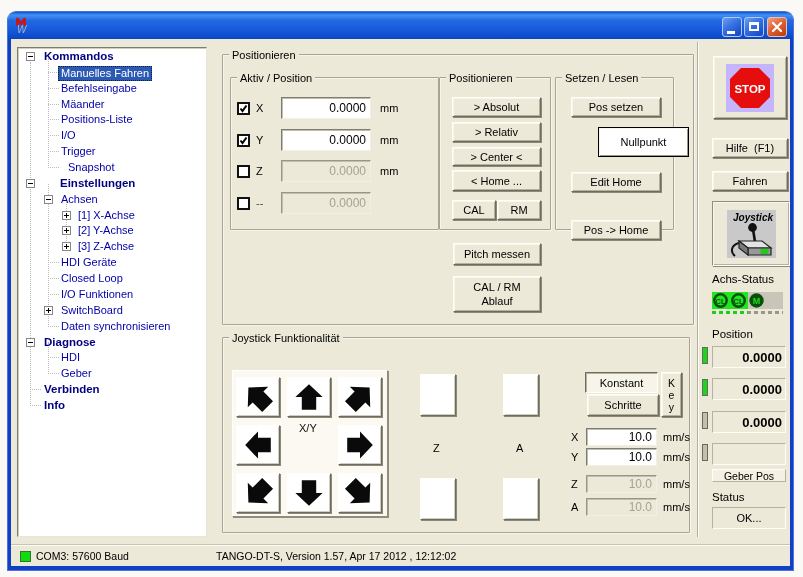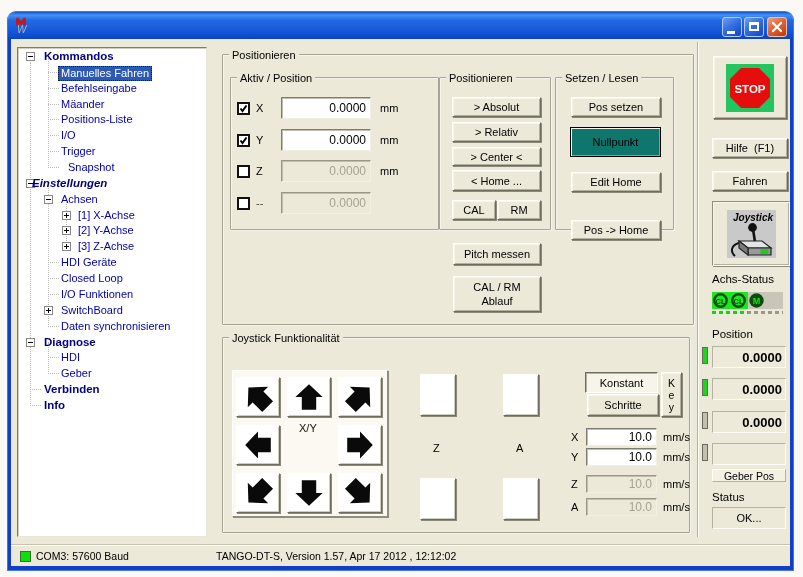--- a/index.html
+++ b/index.html
@@ -82,21 +82,21 @@
 <div class="trow" style="left:43px;top:64px;">Positions-Liste</div>
 <div class="doth" style="left:30px;top:87px;width:11px;"></div>
 <div class="trow" style="left:43px;top:80px;">I/O</div>
 <div class="doth" style="left:30px;top:103px;width:11px;"></div>
 <div class="trow" style="left:43px;top:96px;">Trigger</div>
 <div class="doth" style="left:30px;top:119px;width:11px;"></div>
 <div class="trow" style="left:50px;top:112px;">Snapshot</div>
 <div class="exp" style="left:8px;top:131px;">
           <span class="h"></span>
         </div>
-<div class="trow b" style="left:14px;top:128px;font-style:italic;">Einstellungen</div>
+<div class="trow b" style="left:42px;top:128px;">Einstellungen</div>
 <div class="exp" style="left:26px;top:147px;">
           <span class="h"></span>
         </div>
 <div class="trow" style="left:43px;top:144px;">Achsen</div>
 <div class="exp" style="left:44px;top:163px;">
           <span class="h"></span>
           <span class="v"></span>
         </div>
 <div class="trow" style="left:60px;top:160px;">[1] X-Achse</div>
 <div class="exp" style="left:44px;top:178px;">
@@ -170,21 +170,21 @@
 <div class="btn" style="left:441px;top:58px;width:89px;height:20px;">&gt; Absolut</div>
 <div class="btn" style="left:441px;top:83px;width:89px;height:20px;">&gt; Relativ</div>
 <div class="btn" style="left:441px;top:108px;width:89px;height:19px;">&gt; Center &lt;</div>
 <div class="btn" style="left:441px;top:131px;width:89px;height:21px;">&lt; Home ...</div>
 <div class="btn" style="left:441px;top:161px;width:44px;height:20px;">CAL</div>
 <div class="btn" style="left:486px;top:161px;width:44px;height:20px;">RM</div>
 <div class="grp" style="left:544px;top:38px;width:119px;height:153px;">
         <span class="glab">Setzen / Lesen</span>
       </div>
 <div class="btn" style="left:560px;top:58px;width:90px;height:20px;">Pos setzen</div>
-<div style="position:absolute;left:559px;top:88px;width:91px;height:30px;border:1px solid #000;background:#0f766e;box-shadow:inset 1px 1px 0 #f8f6ea,inset -1px -1px 0 #9a9889;display:flex;align-items:center;justify-content:center;font-size:11px;">Nullpunkt</div>
+<div style="position:absolute;left:587px;top:88px;width:91px;height:30px;border:1px solid #000;background:#ffffff;box-shadow:inset 1px 1px 0 #f8f6ea,inset -1px -1px 0 #9a9889;display:flex;align-items:center;justify-content:center;font-size:11px;">Nullpunkt</div>
 <div class="btn" style="left:560px;top:133px;width:90px;height:20px;">Edit Home</div>
 <div class="btn" style="left:560px;top:165px;width:90px;height:20px;margin-top:16px;">Pos -&gt; Home</div>
 <div class="btn" style="left:442px;top:204px;width:88px;height:22px;">Pitch messen</div>
 <div class="btn" style="left:442px;top:237px;width:88px;height:36px;line-height:14px;text-align:center;">CAL / RM<br>Ablauf</div>
 <div class="grp" style="left:211px;top:298px;width:468px;height:196px;">
         <span class="glab">Joystick Funktionalität</span>
       </div>
 <div style="position:absolute;left:221px;top:331px;width:156px;height:147px;background:#fbf9f1;border:1px solid;border-color:#fff #8f8d7e #8f8d7e #fff;box-shadow:1px 1px 0 #8f8d7e;"></div>
 <div class="btn wbtn" style="left:225px;top:338px;width:44px;height:40px;">
         <svg width="34" height="32" viewBox="0 0 40 36" style="transform:rotate(-45deg);">
@@ -243,21 +243,21 @@
 <div class="inp" style="left:575px;top:409px;width:71px;height:18px;font-size:12px;">10.0</div>
 <div class="lab" style="left:652px;top:412px;font-size:11px;">mm/s</div>
 <div class="lab" style="left:560px;top:439px;">Z</div>
 <div class="inp dis" style="left:575px;top:436px;width:71px;height:18px;font-size:12px;">10.0</div>
 <div class="lab" style="left:652px;top:439px;font-size:11px;">mm/s</div>
 <div class="lab" style="left:560px;top:462px;">A</div>
 <div class="inp dis" style="left:575px;top:459px;width:71px;height:18px;font-size:12px;">10.0</div>
 <div class="lab" style="left:652px;top:462px;font-size:11px;">mm/s</div>
 <div style="position:absolute;left:686px;top:3px;width:1px;height:495px;border-left:1px solid #b3b09f;border-right:1px solid #fffef6;"></div>
 <div class="btn" style="left:702px;top:17px;width:74px;height:63px;">
-<div style="width:48px;height:48px;background:#22c55e;display:flex;align-items:center;justify-content:center;">
+<div style="width:48px;height:48px;background:#c4b5fd;display:flex;align-items:center;justify-content:center;">
 <svg width="44" height="44" viewBox="0 0 44 44">
             <polygon points="13,2 31,2 42,13 42,31 31,42 13,42 2,31 2,13" fill="#e60d0d"></polygon>
             <text x="22" y="26.5" text-anchor="middle" font-family="Liberation Sans" font-size="11.5" font-weight="bold" fill="#fff">STOP</text>
           </svg>
 </div>
       </div>
 <div class="btn" style="left:701px;top:99px;width:76px;height:20px;">Hilfe&nbsp; (F1)</div>
 <div class="btn" style="left:701px;top:132px;width:76px;height:20px;">Fahren</div>
 <div class="btn" style="left:701px;top:162px;width:78px;height:65px;border-color:#8f8d7e #fffef8 #fffef8 #8f8d7e;">
 <div style="width:49px;height:48px;background:#c9c9c9;position:relative;">

